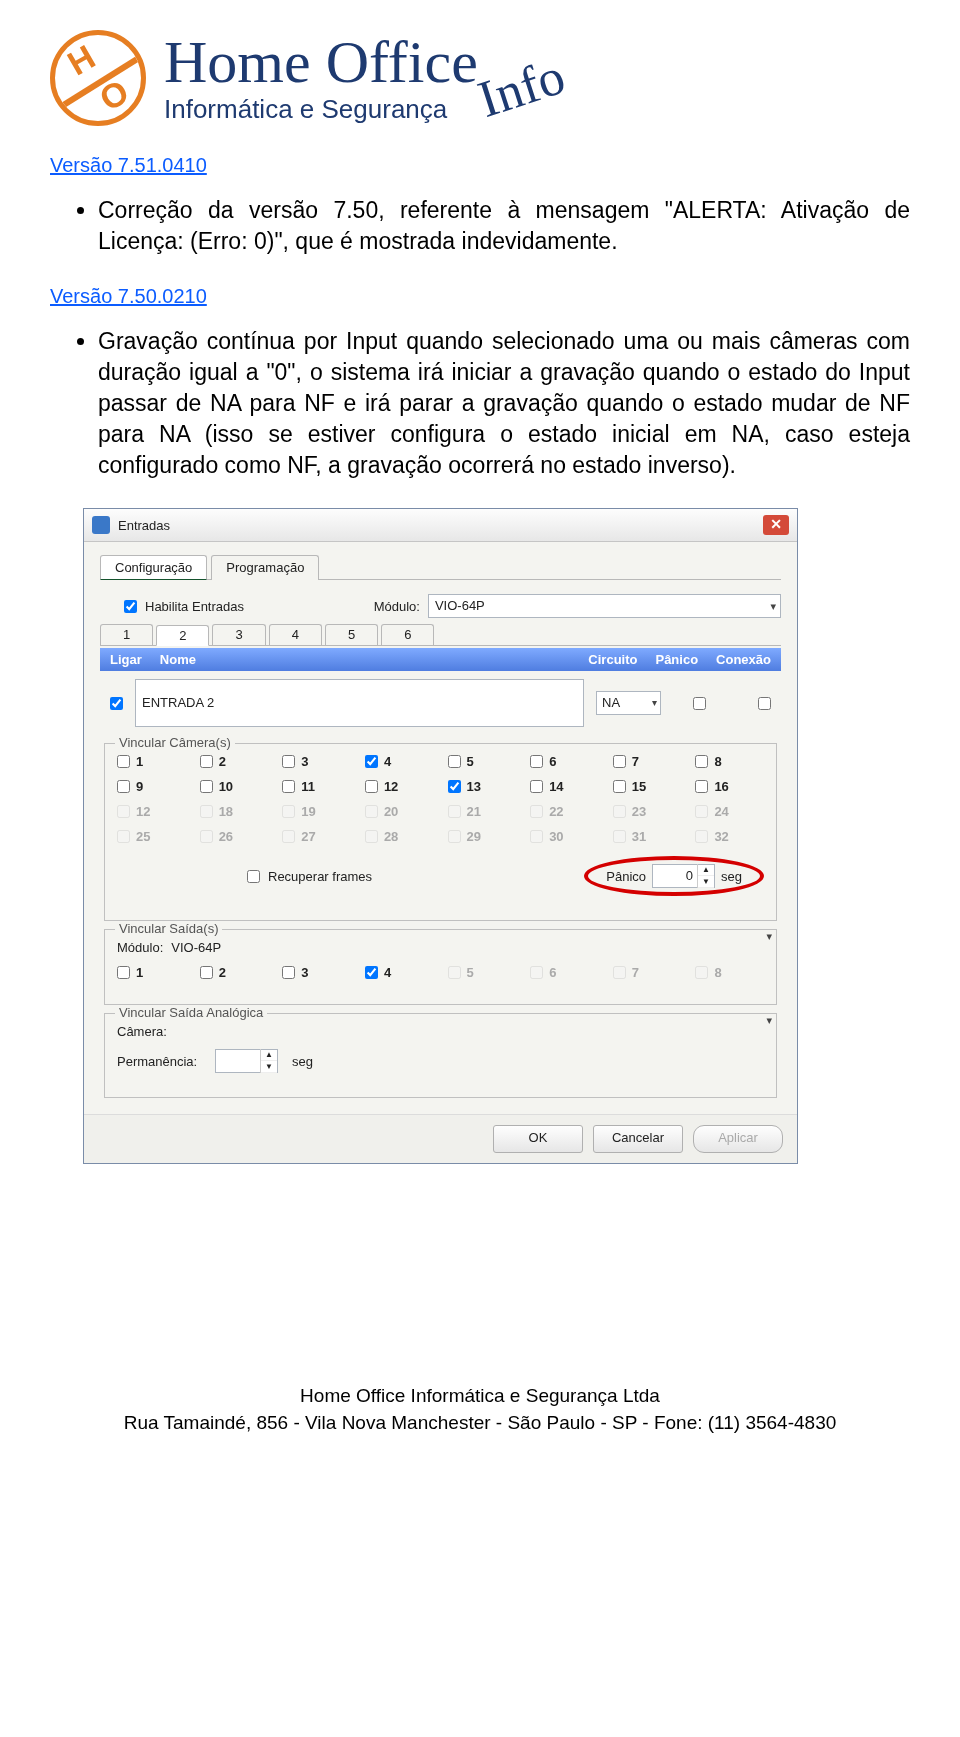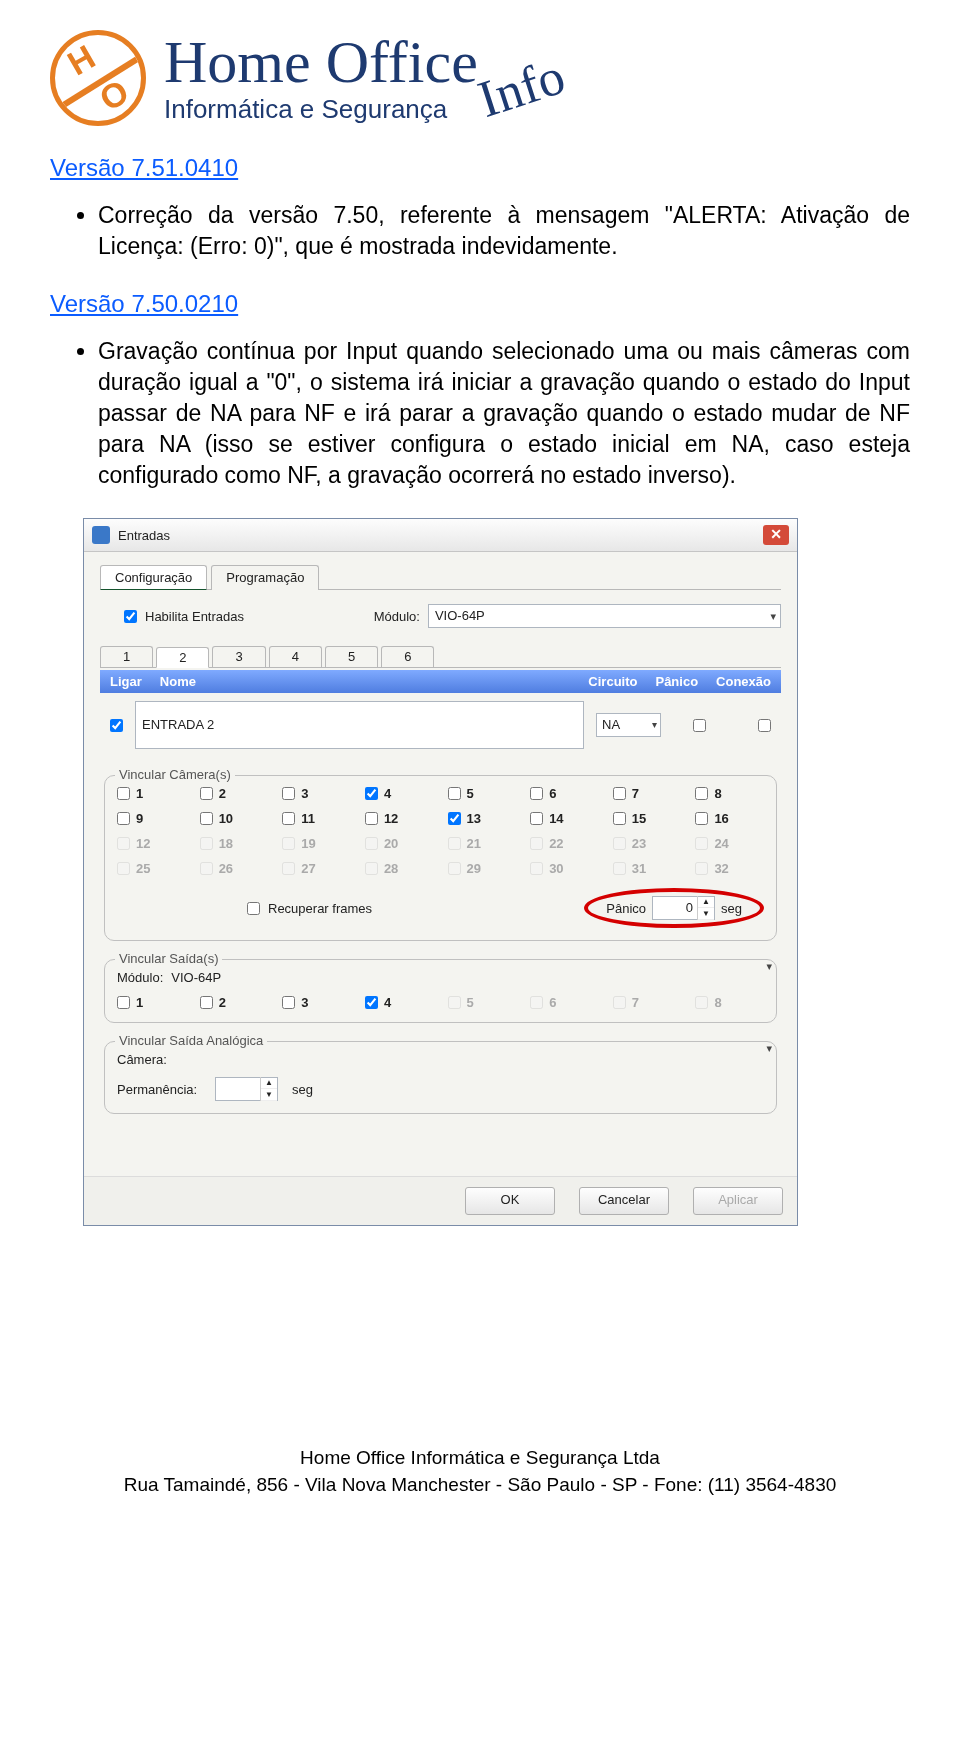--- a/index.html
+++ b/index.html
@@ -62,21 +62,21 @@
     font-size: 52px;
     color: #1e3a70;
     transform: rotate(-18deg);
     margin-left: -18px;
     margin-top: 18px;
   }
 
   .version-link {
     color: #0b5cff;
     text-decoration: underline;
-    font-size: 24px;
+    font-size: 20px;
     display: inline-block;
     margin-bottom: 18px;
   }
   ul.bullets {
     margin: 0 0 28px 48px;
     padding: 0;
     font-size: 23px;
     line-height: 1.35;
     text-align: justify;
   }
@@ -133,21 +133,21 @@
     position: relative;
     top: 1px;
   }
   .tab.active { background: #fff; border-bottom: 1px solid #14532d; }
 
   .row { display: flex; align-items: center; gap: 8px; }
   .row.spread { justify-content: space-between; }
 
   input[type=checkbox] { margin: 0; }
 
-  .modulo-row { margin: 14px 0 18px; padding-left: 24px; }
+  .modulo-row { margin: 14px 0 6px; padding-left: 24px; }
   .modulo-row .combo {
     flex: 1;
     height: 22px;
     border: 1px solid #aeb6c0;
     background: #fff;
     padding: 0 18px 0 6px;
     line-height: 22px;
     position: relative;
     text-align: left;
   }
@@ -205,23 +205,23 @@
     border: 1px solid #aeb6c0;
     background: #fff;
     padding: 0 4px 0 5px;
     line-height: 22px;
     position: relative;
   }
   .mini-combo::after { content:"▾"; position:absolute; right:3px; top:0; color:#444; font-size:10px; }
 
   .group {
     border: 1px solid #c0c0c0;
-    border-radius: 10px;
-    margin: 18px 4px;
-    padding: 10px 12px 12px;
+    border-radius: 0;
+    margin: 8px 4px;
+    padding: 10px 12px 24px;
     position: relative;
   }
   .group > .g-label {
     position: absolute;
     top: -9px; left: 10px;
     background: #f4f4f0;
     padding: 0 4px;
     font-size: 13px;
     color: #555;
   }
@@ -280,37 +280,36 @@
 
   .red-ellipse {
     border: 4px solid #d40000;
     border-radius: 50%;
     padding: 4px 18px;
   }
 
   .btn-bar {
     display: flex;
     justify-content: flex-end;
-    gap: 24px;
+    gap: 10px;
     padding: 10px 14px;
     border-top: 1px solid #dcdcdc;
     background: #f0f0ec;
-    margin-top: 36px;
   }
   .btn {
     min-width: 88px;
     height: 26px;
     border: 1px solid #b0b0b0;
     background: linear-gradient(#fefefe,#e6e6e6);
     border-radius: 3px;
     text-align: center;
     line-height: 24px;
     font-size: 13px;
   }
-  .btn.disabled { color: #aaa; }
+  .btn.disabled { color: #aaa; border-radius: 11px; }
 
   .footer {
     margin-top: 220px;
     text-align: center;
     font-size: 19px;
     line-height: 1.4;
   }
 </style>
 </head>
 <body>

